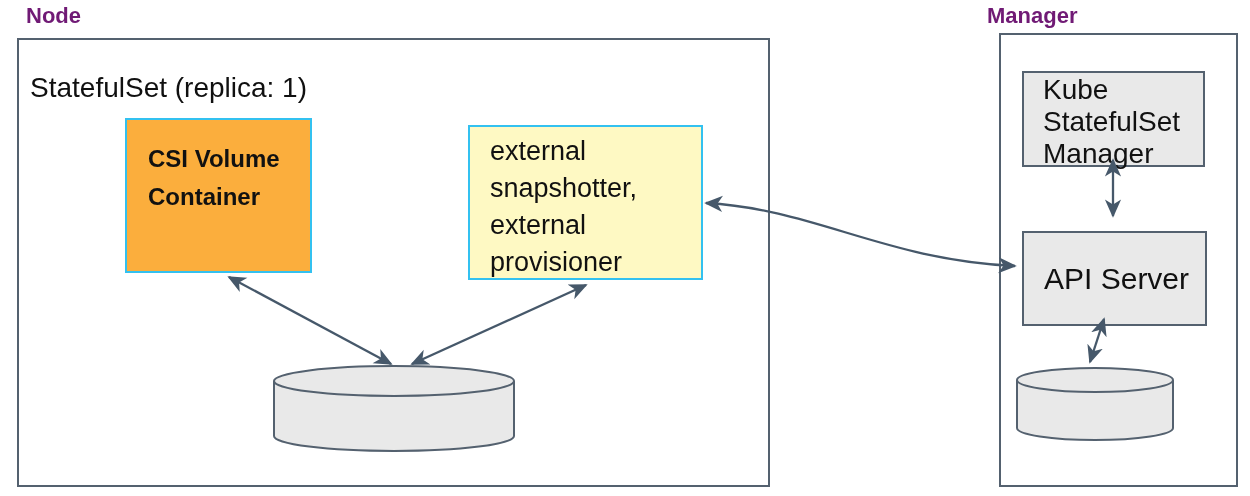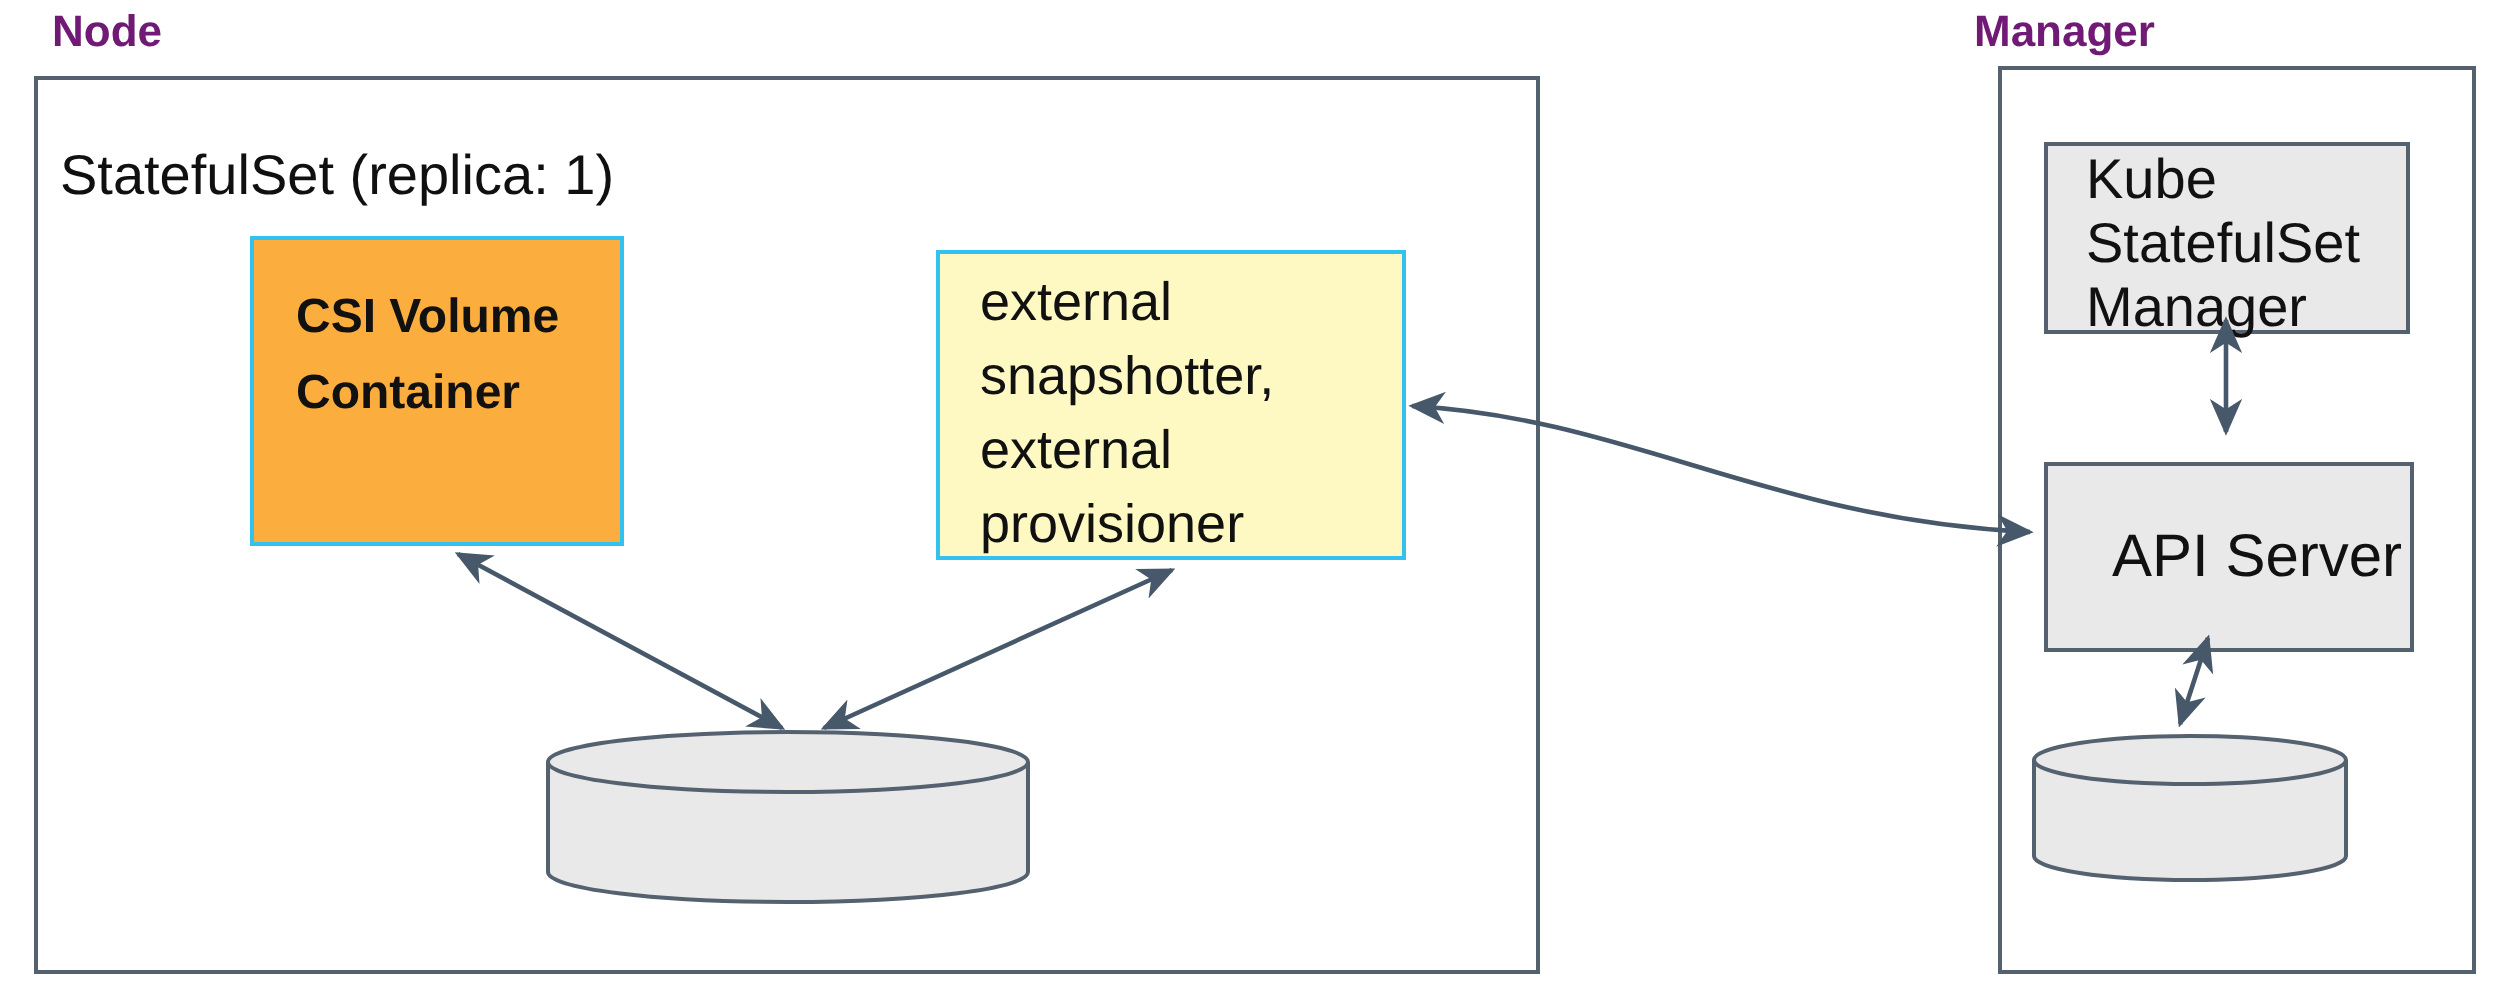--- a/index.html
+++ b/index.html
@@ -24,21 +24,21 @@
   }
   .gray-box {
     background:#E9E9E9; border:2px solid #54616F; z-index:2; box-sizing:border-box;margin-top:11px;
   }
   .kcm-box {
     left:1022px; top:60px; width:183px; height:96px;
     padding:1px 0 0 19px; font-size:28px; font-weight:400; line-height:32px;
   }
   .api-box {
     left:1022px; top:220px; width:185px; height:95px;
-    display:flex; align-items:center; padding-left:32px;
+    display:flex; align-items:center; padding-left:20px;
     font-size:30px; font-weight:400;
   }
   .grpc-label { left:320px; top:290px; font-size:24px; font-weight:700; z-index:3; }
   .emptydir-label {
     left:274px; top:409px; width:240px; text-align:center;
     font-size:22px; font-weight:600; z-index:3;
   }
   .etcd-label { left:1038px; top:395px; font-size:28px; font-weight:400; z-index:3; }
   svg.arrow-layer { position:absolute; left:0; top:0; z-index:4; pointer-events:none; }
   .cyl { stroke:#54616F; stroke-width:2; }

